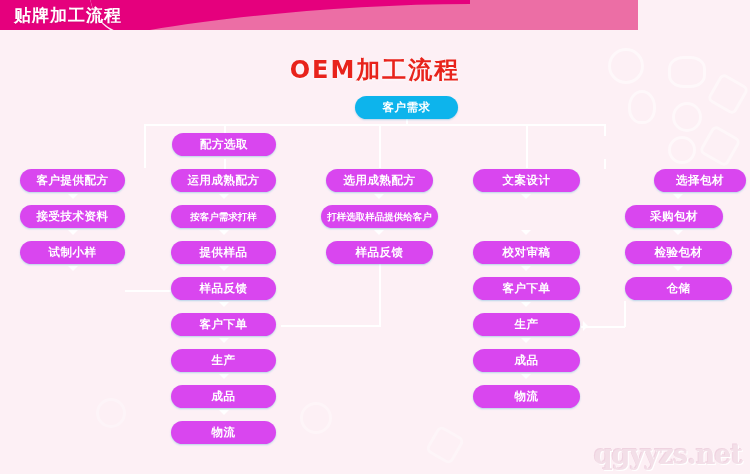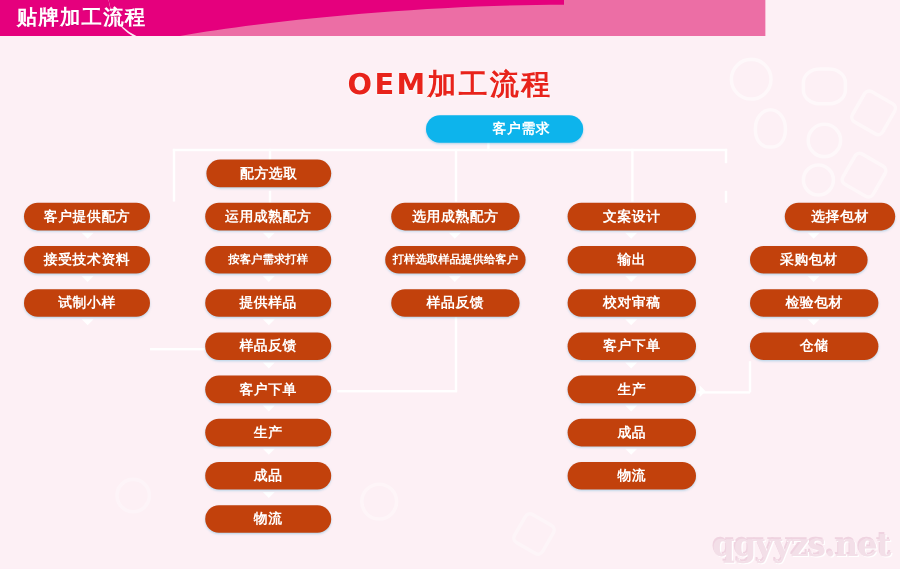--- a/index.html
+++ b/index.html
@@ -41,24 +41,24 @@
   .v-line{background:#ffffff;width:2px;}
   .chev{position:absolute;width:0;height:0;
      border-left:5px solid transparent;border-right:5px solid transparent;
      border-top:5px solid #ffffff;opacity:.95;}
   .chev-r{position:absolute;width:0;height:0;
      border-top:5px solid transparent;border-bottom:5px solid transparent;
      border-left:5px solid #ffffff;opacity:.95;}
 
   
   .node{position:absolute;height:23px;line-height:23px;border-radius:12px;
-     background:#c2410c;color:#ffffff;font-size:11.5px;font-weight:bold;
+     background:#d946ef;color:#ffffff;font-size:11.5px;font-weight:bold;
      text-align:center;white-space:nowrap;letter-spacing:.5px;
      box-shadow:0 1px 2px rgba(0,140,200,.28);}
-  .node.root{background:#0db4ec;padding-left:28px;}
+  .node.root{background:#0db4ec;}
   .node.small{font-size:9.5px;letter-spacing:0;}
 
   
   .watermark{position:absolute;right:8px;bottom:4px;
      font-family:"DejaVu Serif","Liberation Serif",serif;
      font-size:27px;font-weight:bold;font-style:normal;
      color:#f3dfe8;letter-spacing:-1px;
      text-shadow:1px 1px 0 #ffffff,-1px -1px 0 #efd3e0;}
 </style>
 </head>
@@ -147,21 +147,20 @@
   <div class="node" style="left:171px;top:313px;width:105px;">客户下单</div>
   <div class="node" style="left:171px;top:349px;width:105px;">生产</div>
   <div class="node" style="left:171px;top:385px;width:105px;">成品</div>
   <div class="node" style="left:171px;top:421px;width:105px;">物流</div>
 
   <div class="node" style="left:326px;top:169px;width:107px;">选用成熟配方</div>
   <div class="node small" style="left:321px;top:205px;width:117px;">打样选取样品提供给客户</div>
   <div class="node" style="left:326px;top:241px;width:107px;">样品反馈</div>
 
   <div class="node" style="left:473px;top:169px;width:107px;">文案设计</div>
-  <div class="node" style="left:473px;top:205px;width:107px;">输出</div>
   <div class="node" style="left:473px;top:241px;width:107px;">校对审稿</div>
   <div class="node" style="left:473px;top:277px;width:107px;">客户下单</div>
   <div class="node" style="left:473px;top:313px;width:107px;">生产</div>
   <div class="node" style="left:473px;top:349px;width:107px;">成品</div>
   <div class="node" style="left:473px;top:385px;width:107px;">物流</div>
 
   <div class="node" style="left:654px;top:169px;width:92px;">选择包材</div>
   <div class="node" style="left:625px;top:205px;width:98px;">采购包材</div>
   <div class="node" style="left:625px;top:241px;width:107px;">检验包材</div>
   <div class="node" style="left:625px;top:277px;width:107px;">仓储</div>

